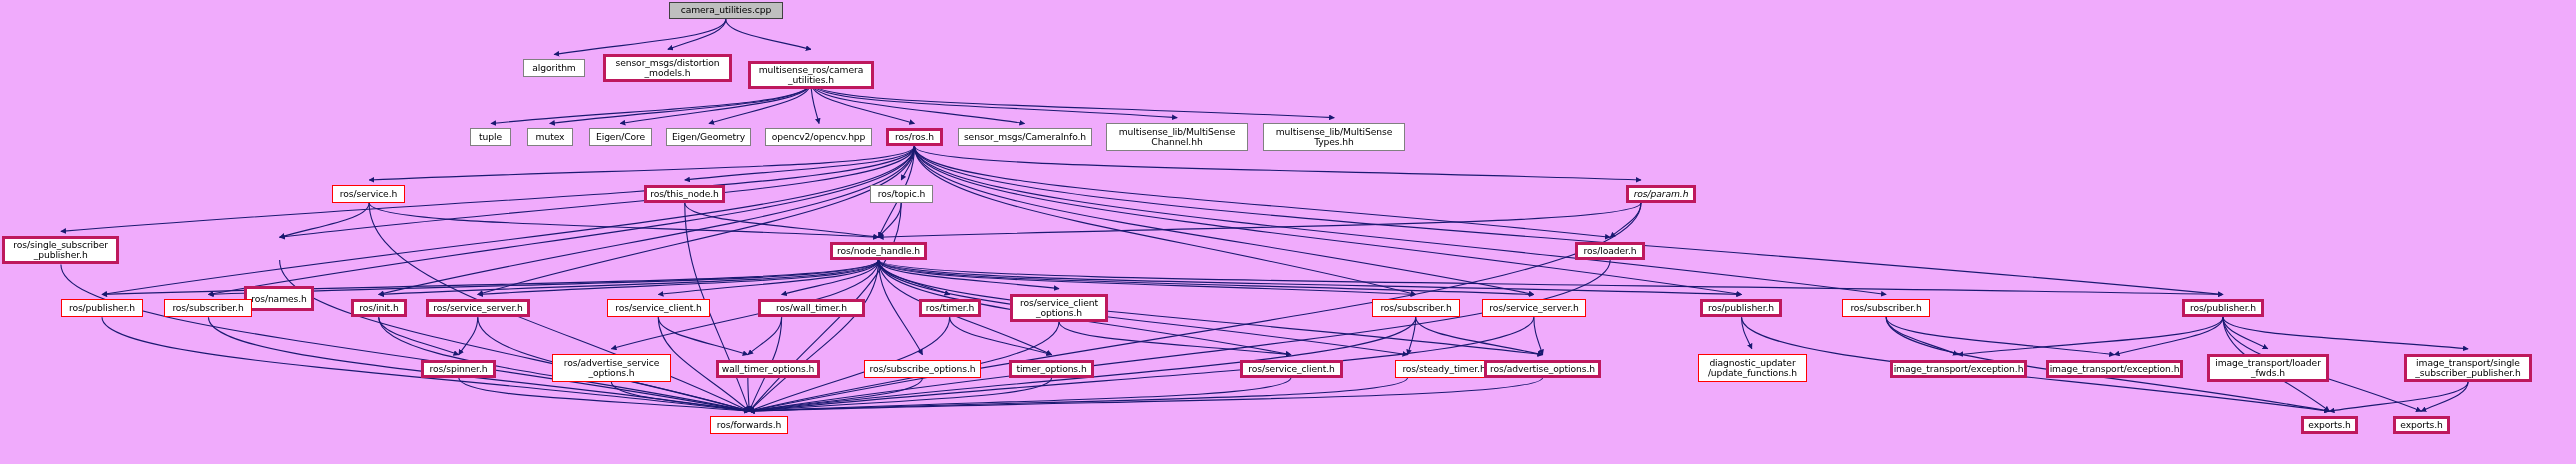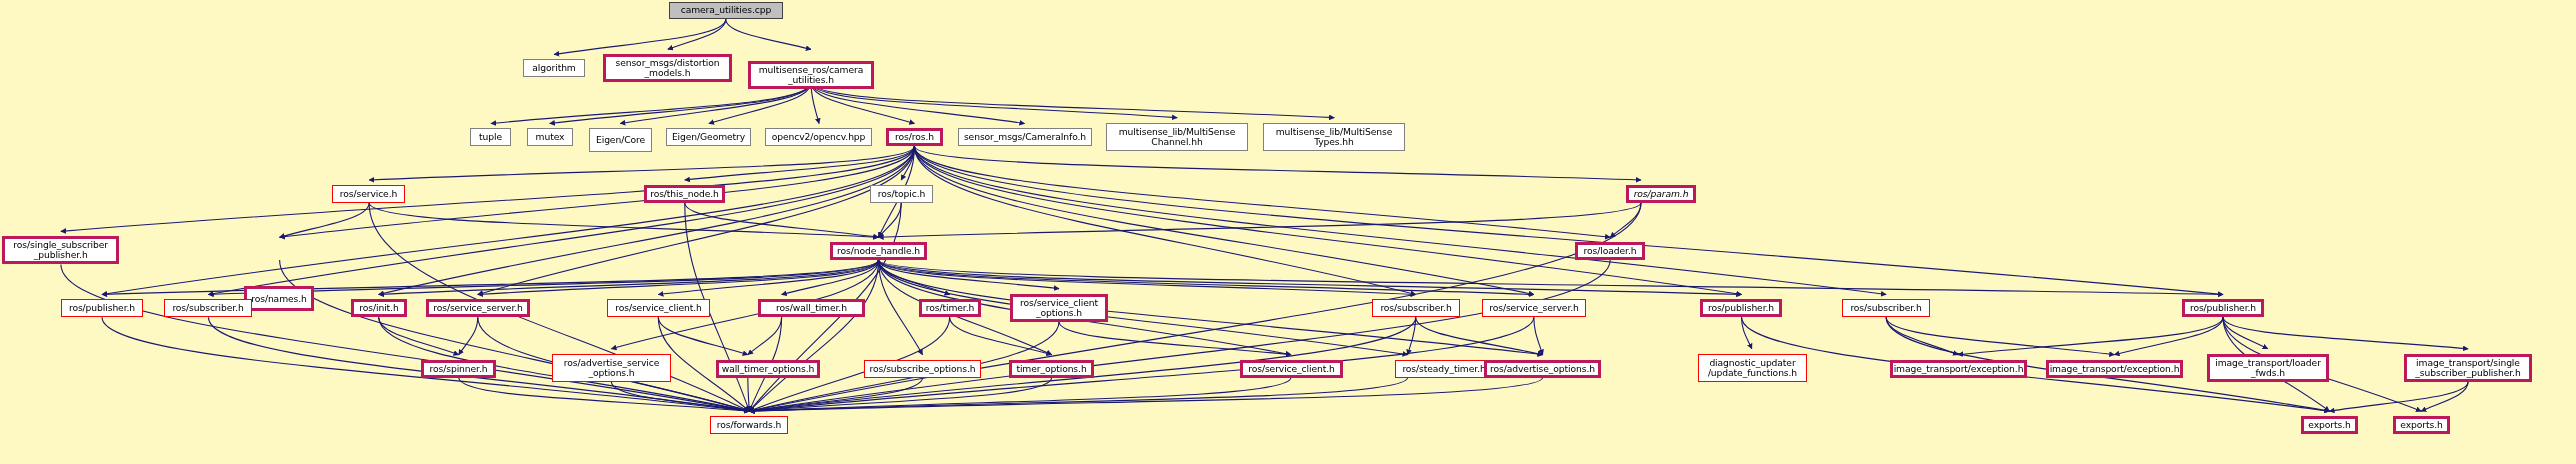--- a/index.html
+++ b/index.html
@@ -4,21 +4,21 @@
 <style>
   html, body {
     margin: 0;
     padding: 0;
     background: #ffffff;
   }
   #graph-root {
     position: relative;
     width: 2576px;
     height: 465px;
-    background: #fef9c3;
+    background: #f0abfc;
     font-family: "DejaVu Sans", "Liberation Sans", sans-serif;
     overflow: hidden;
   }
   #edge-layer {
     position: absolute;
     left: 0; top: 0;
     width: 2576px;
     height: 465px;
     pointer-events: none;
   }
@@ -158,21 +158,21 @@
   </svg>
   <div id="node-layer">
       <div class="node root" style="left: 669px; top: 1.5px; width: 114px; height: 17.6px;">camera_utilities.cpp</div>
       <div class="node " style="left: 523px; top: 59px; width: 62px; height: 17.6px;">algorithm</div>
       <div class="node thick" style="left: 603px; top: 54px; width: 129px; height: 28px;">sensor_msgs/distortion
 _models.h</div>
       <div class="node thick" style="left: 748px; top: 54px; width: 126px; height: 28px; margin-top: 7px;">multisense_ros/camera
 _utilities.h</div>
       <div class="node " style="left: 470px; top: 128px; width: 41px; height: 17.6px;">tuple</div>
       <div class="node " style="left: 527px; top: 128px; width: 46px; height: 17.6px;">mutex</div>
-      <div class="node " style="left: 589px; top: 128px; width: 63px; height: 24px;">Eigen/Core</div>
+      <div class="node " style="left: 589px; top: 128px; width: 63px; height: 18px;">Eigen/Core</div>
       <div class="node " style="left: 666px; top: 128px; width: 85px; height: 17.6px;">Eigen/Geometry</div>
       <div class="node " style="left: 765px; top: 128px; width: 107px; height: 17.6px;">opencv2/opencv.hpp</div>
       <div class="node thick" style="left: 886px; top: 128px; width: 57px; height: 17.6px;">ros/ros.h</div>
       <div class="node " style="left: 958px; top: 128px; width: 134px; height: 17.6px;">sensor_msgs/CameraInfo.h</div>
       <div class="node " style="left: 1106px; top: 123px; width: 142px; height: 28px;">multisense_lib/MultiSense
 Channel.hh</div>
       <div class="node " style="left: 1263px; top: 123px; width: 142px; height: 28px;">multisense_lib/MultiSense
 Types.hh</div>
       <div class="node red" style="left: 332px; top: 185px; width: 73px; height: 17.6px;">ros/service.h</div>
       <div class="node thick" style="left: 644px; top: 185px; width: 81px; height: 17.6px;">ros/this_node.h</div>

